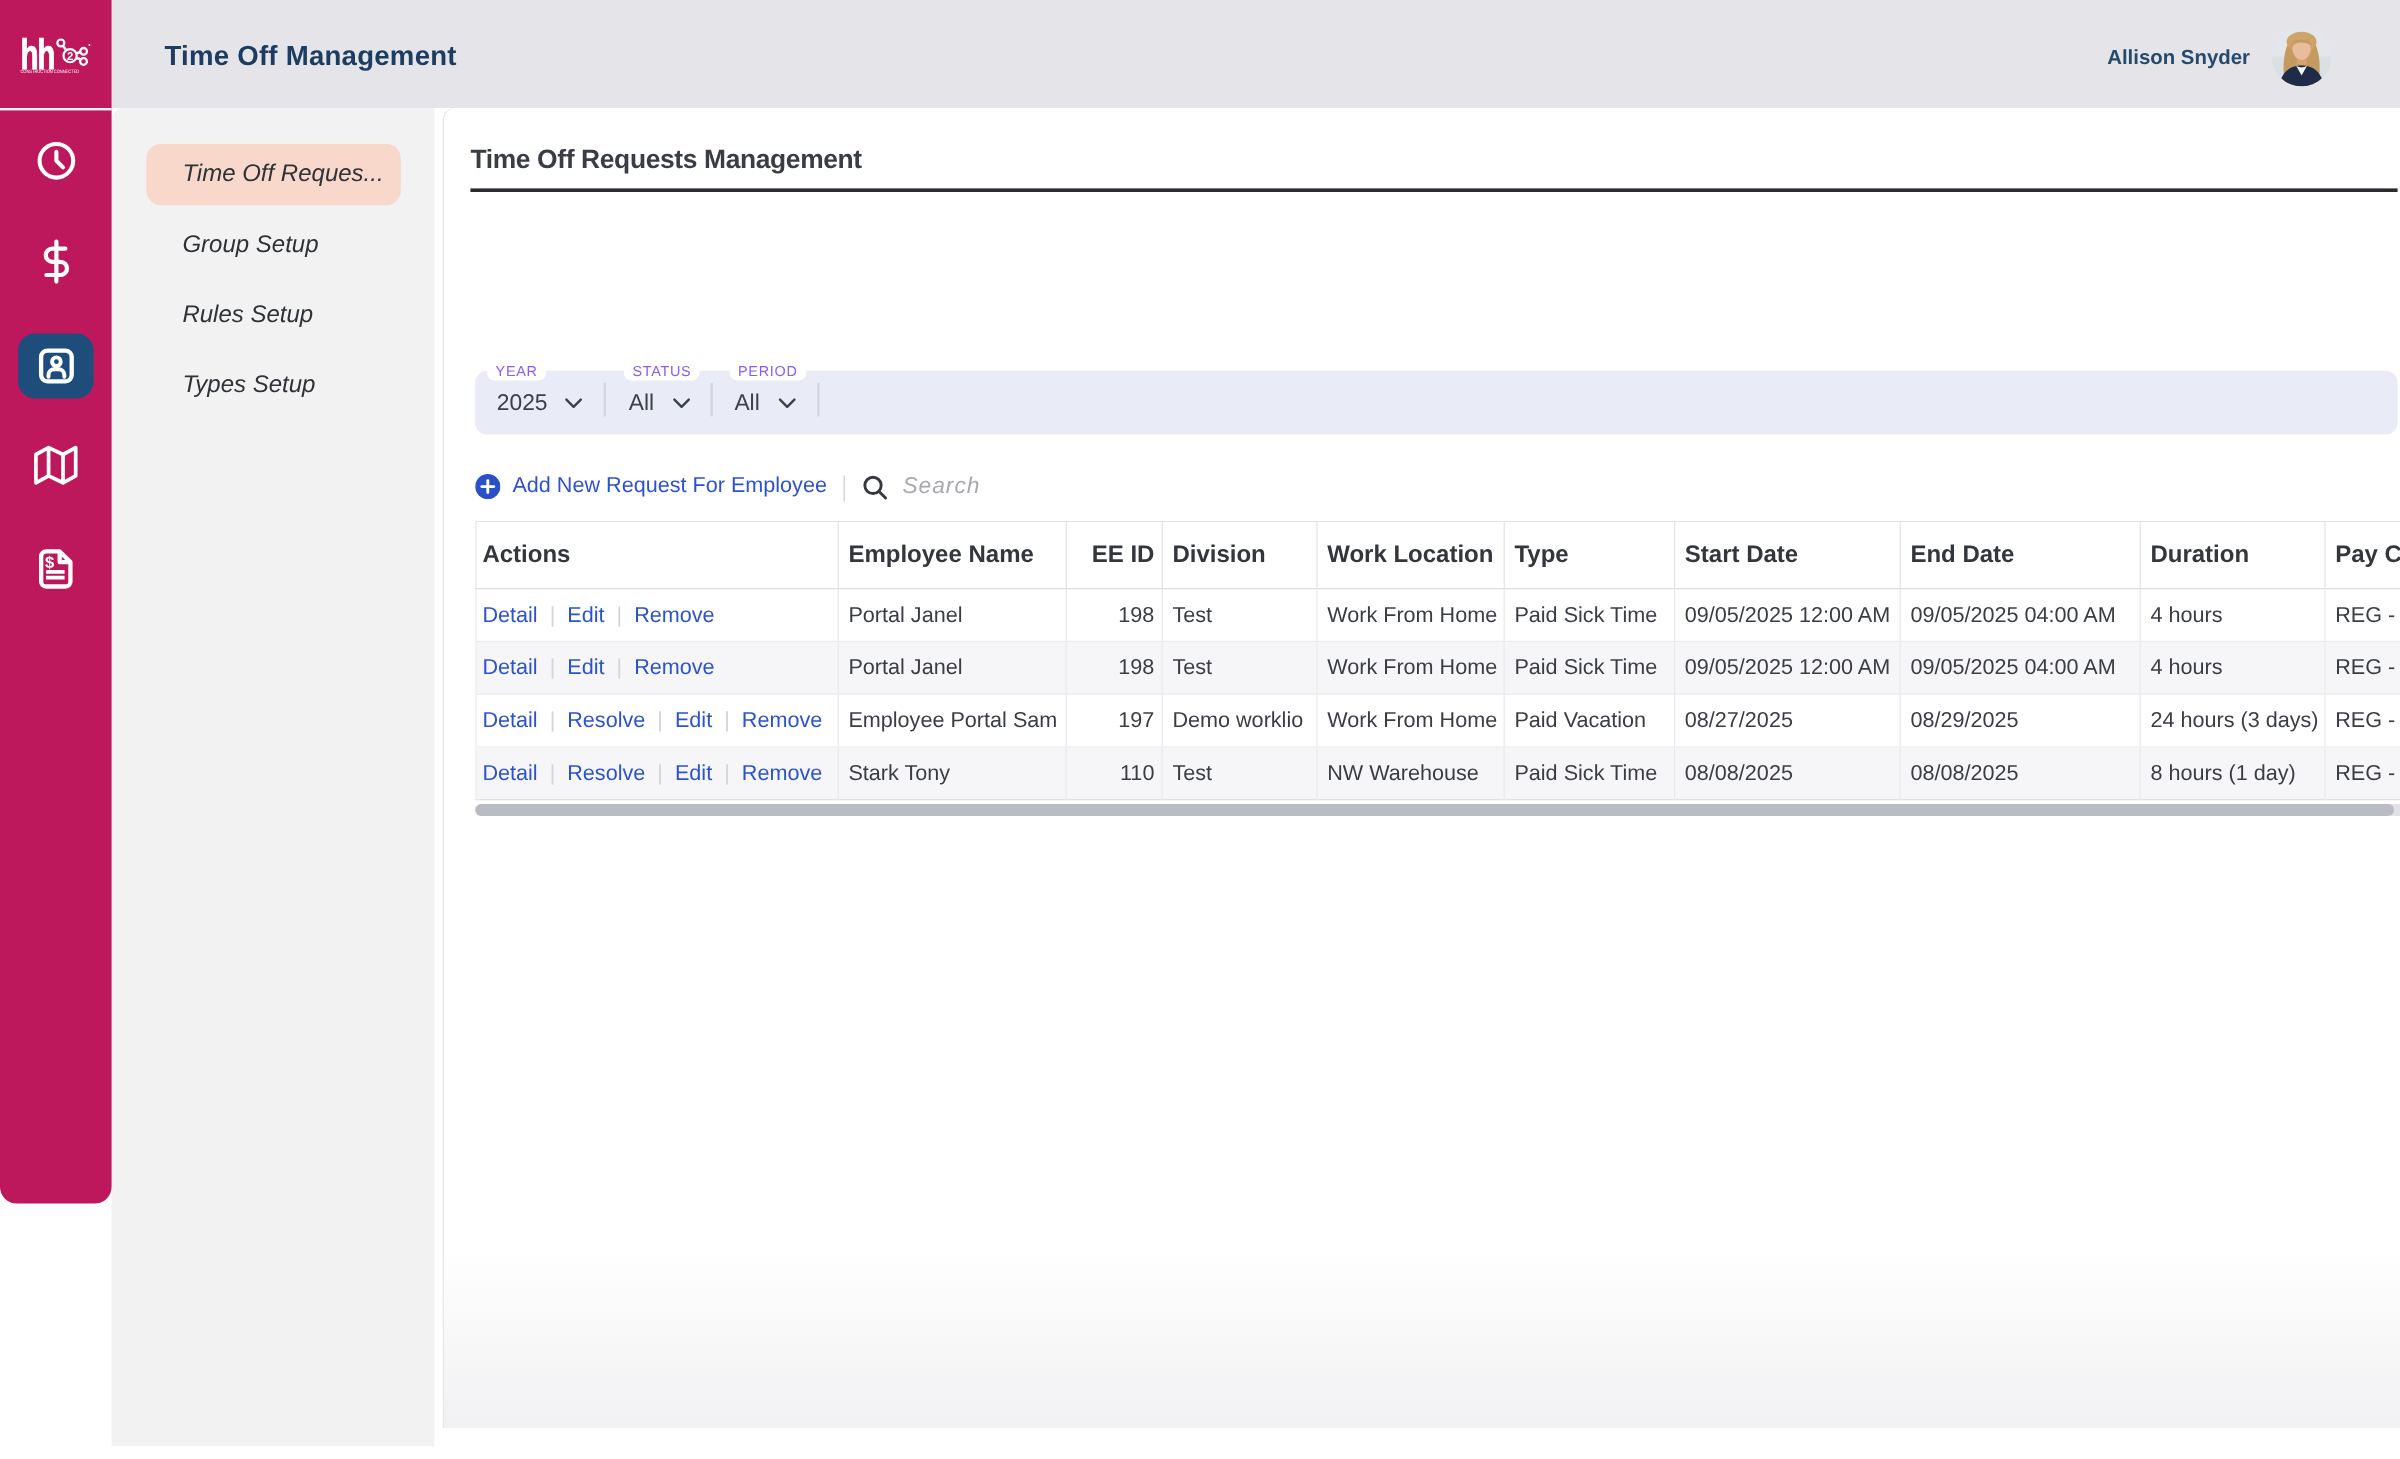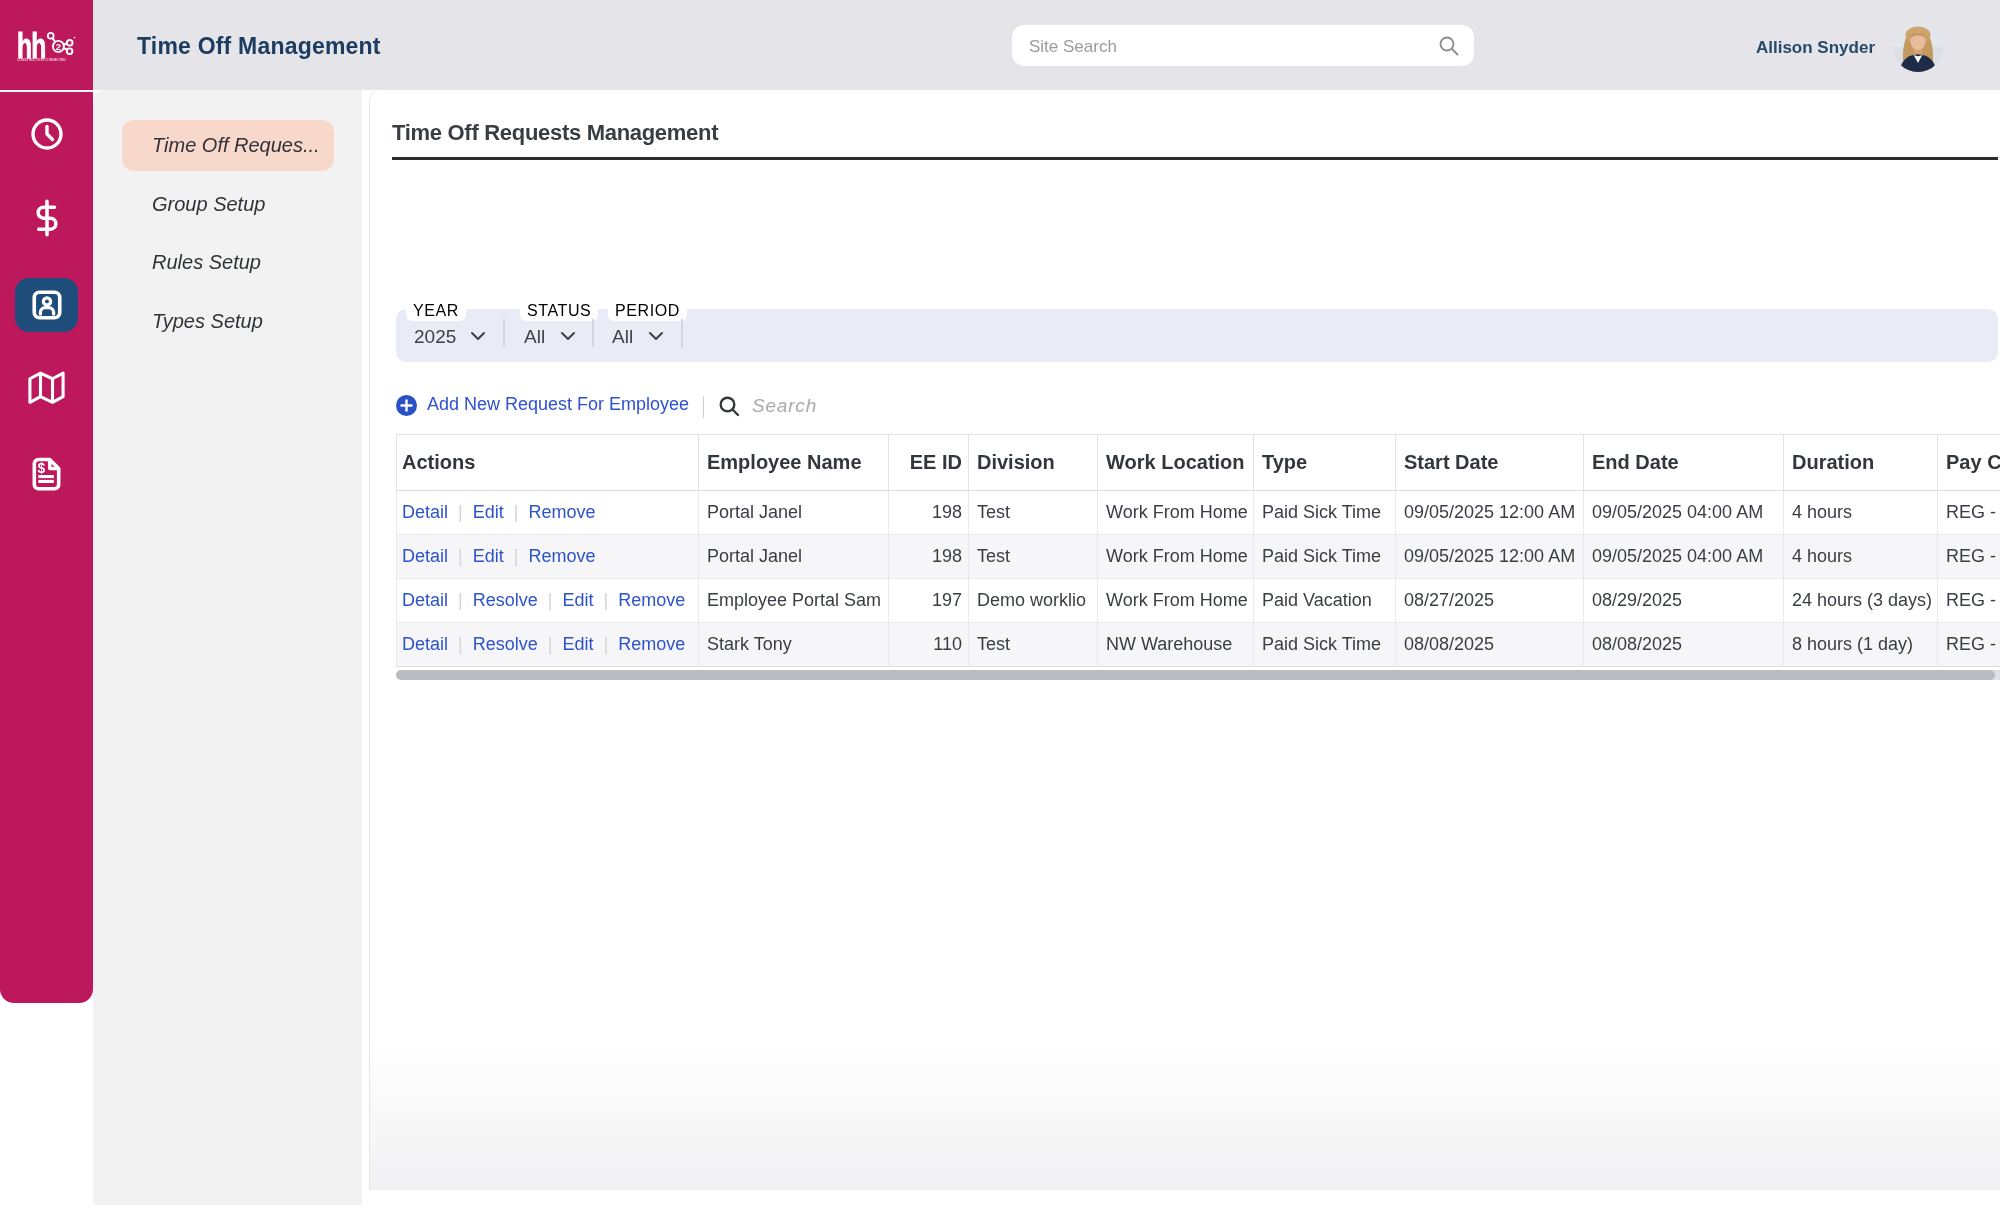--- a/index.html
+++ b/index.html
@@ -26,21 +26,21 @@
 #subnav .pill { position:absolute; left:29px; top:30px; width:212px; height:51px; background:#f8d8cb; border-radius:12px; }
 .navitem { position:absolute; left:59px; font-size:20px; color:#2f3237; }
 
 
 #main { position:absolute; left:370px; top:90px; width:1638px; height:1100px; background:#ffffff; border-radius:10px 0 0 0; box-shadow:-1px 0 0 #e6e6e9; }
 #main h2 { position:absolute; left:22px; top:30px; font-size:22px; font-weight:bold; color:#393d44; letter-spacing:-0.3px; }
 #rule { position:absolute; left:22px; top:67px; width:1606px; height:3px; background:#2b2b30; }
 
 
 #filterbar { position:absolute; left:26px; top:219px; width:1602px; height:53px; background:#e9ebf6; border-radius:10px; }
-.flabel { position:absolute; top:-8px; font-size:16px; color:#000000; letter-spacing:0.6px; background:#ffffff; padding:1px 7px; border-radius:6px; }
+.flabel { position:absolute; top:-8px; font-size:12px; color:#8b5cf6; letter-spacing:0.6px; background:#ffffff; padding:1px 7px; border-radius:6px; }
 .fval { position:absolute; top:17px; font-size:19px; color:#3d4149; }
 .fsep { position:absolute; top:10px; width:1.5px; height:28px; background:#d3d6e2; }
 .chev { position:absolute; top:22px; }
 
 
 #addrow { position:absolute; left:26px; top:300px; height:30px; white-space:nowrap; }
 #addrow .plus { position:absolute; left:0; top:5px; }
 #addrow .link { position:absolute; left:31px; top:4px; font-size:18px; color:#2e52cf; white-space:nowrap; }
 #addrow .div { position:absolute; left:307px; top:6px; width:1px; height:22px; background:#cdcdd2; }
 #addrow .mag { position:absolute; left:322px; top:5px; }
@@ -60,27 +60,20 @@
 #scrollbar { position:absolute; left:26px; top:580px; width:1609px; height:10px; background:#dfe1e5; border-radius:5px; }
 #scrollbar .thumb { position:absolute; left:0; top:0; width:1599px; height:10px; background:#b9bdc3; border-radius:5px; }
 #botgrad { position:absolute; left:0px; top:950px; width:1638px; height:150px; background:linear-gradient(#ffffff, #f1f1f3); }
 #botwhite { position:absolute; left:0; top:1190px; width:2000px; height:26px; background:#ffffff; z-index:0; }
 </style>
 </head>
 <body>
 <div id="page">
   <div id="header">
     <h1>Time Off Management</h1>
-    <div id="searchbox">
-      <div class="ph">Site Search</div>
-      <svg width="22" height="22" viewBox="0 0 22 22">
-          <circle cx="9" cy="9" r="6.5" fill="none" stroke="#8b8b90" stroke-width="1.8"></circle>
-          <line x1="14" y1="14" x2="19.5" y2="19.5" stroke="#8b8b90" stroke-width="1.8" stroke-linecap="round"></line>
-        </svg>
-    </div>
     <div id="username">Allison Snyder</div>
     <div id="avatar">
       <svg width="50" height="50" viewBox="0 0 50 50">
         <rect width="50" height="50" fill="#e3e7eb"></rect>
         <rect y="25" width="50" height="25" fill="#dbe0e5"></rect>
         <path d="M11 50 C8 28 11 7 25 6.5 C39 7 42 28 39 50 Z" fill="#c49a60"></path>
         <ellipse cx="25" cy="13" rx="12.5" ry="8.5" fill="#cda56a"></ellipse>
         <rect x="21" y="24" width="8" height="8" fill="#d9a273"></rect>
         <ellipse cx="25" cy="19" rx="7.6" ry="9" fill="#e9bc9d"></ellipse>
         <path d="M16 17 Q17 10.5 25 10.5 Q33 10.5 34 17 Q30 13.5 25 13.5 Q20 13.5 16 17 Z" fill="#c49a60"></path>

